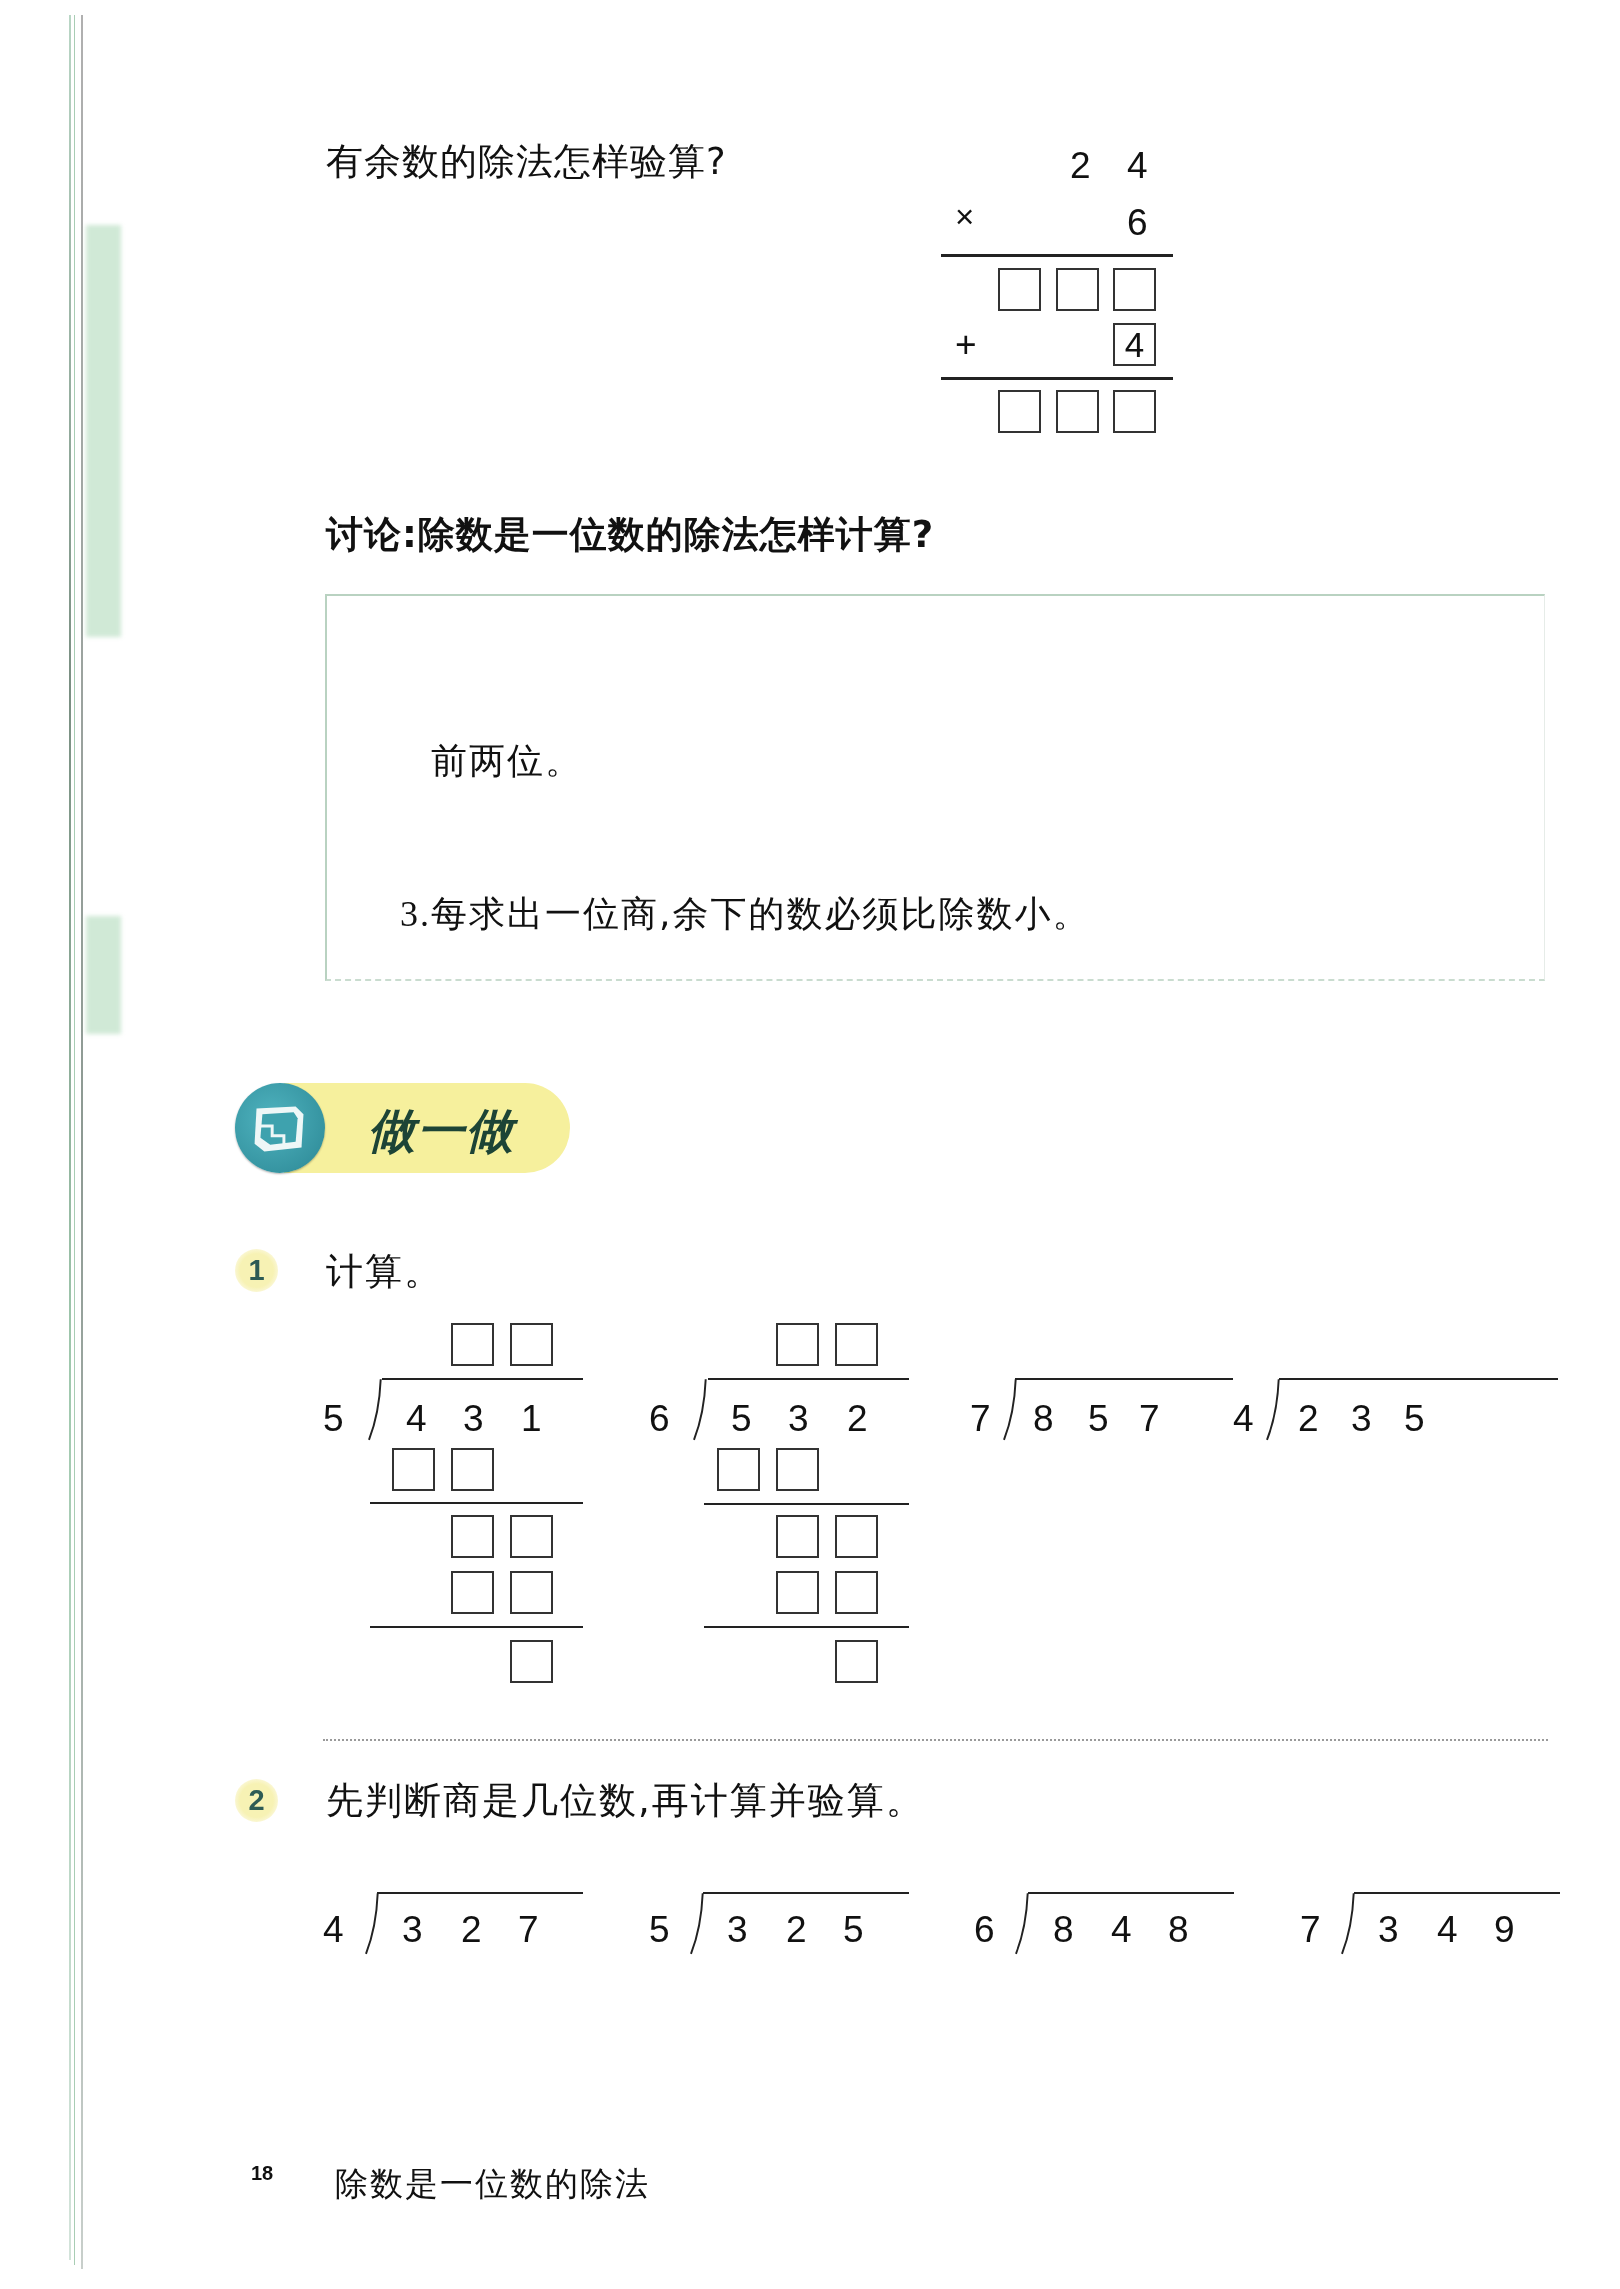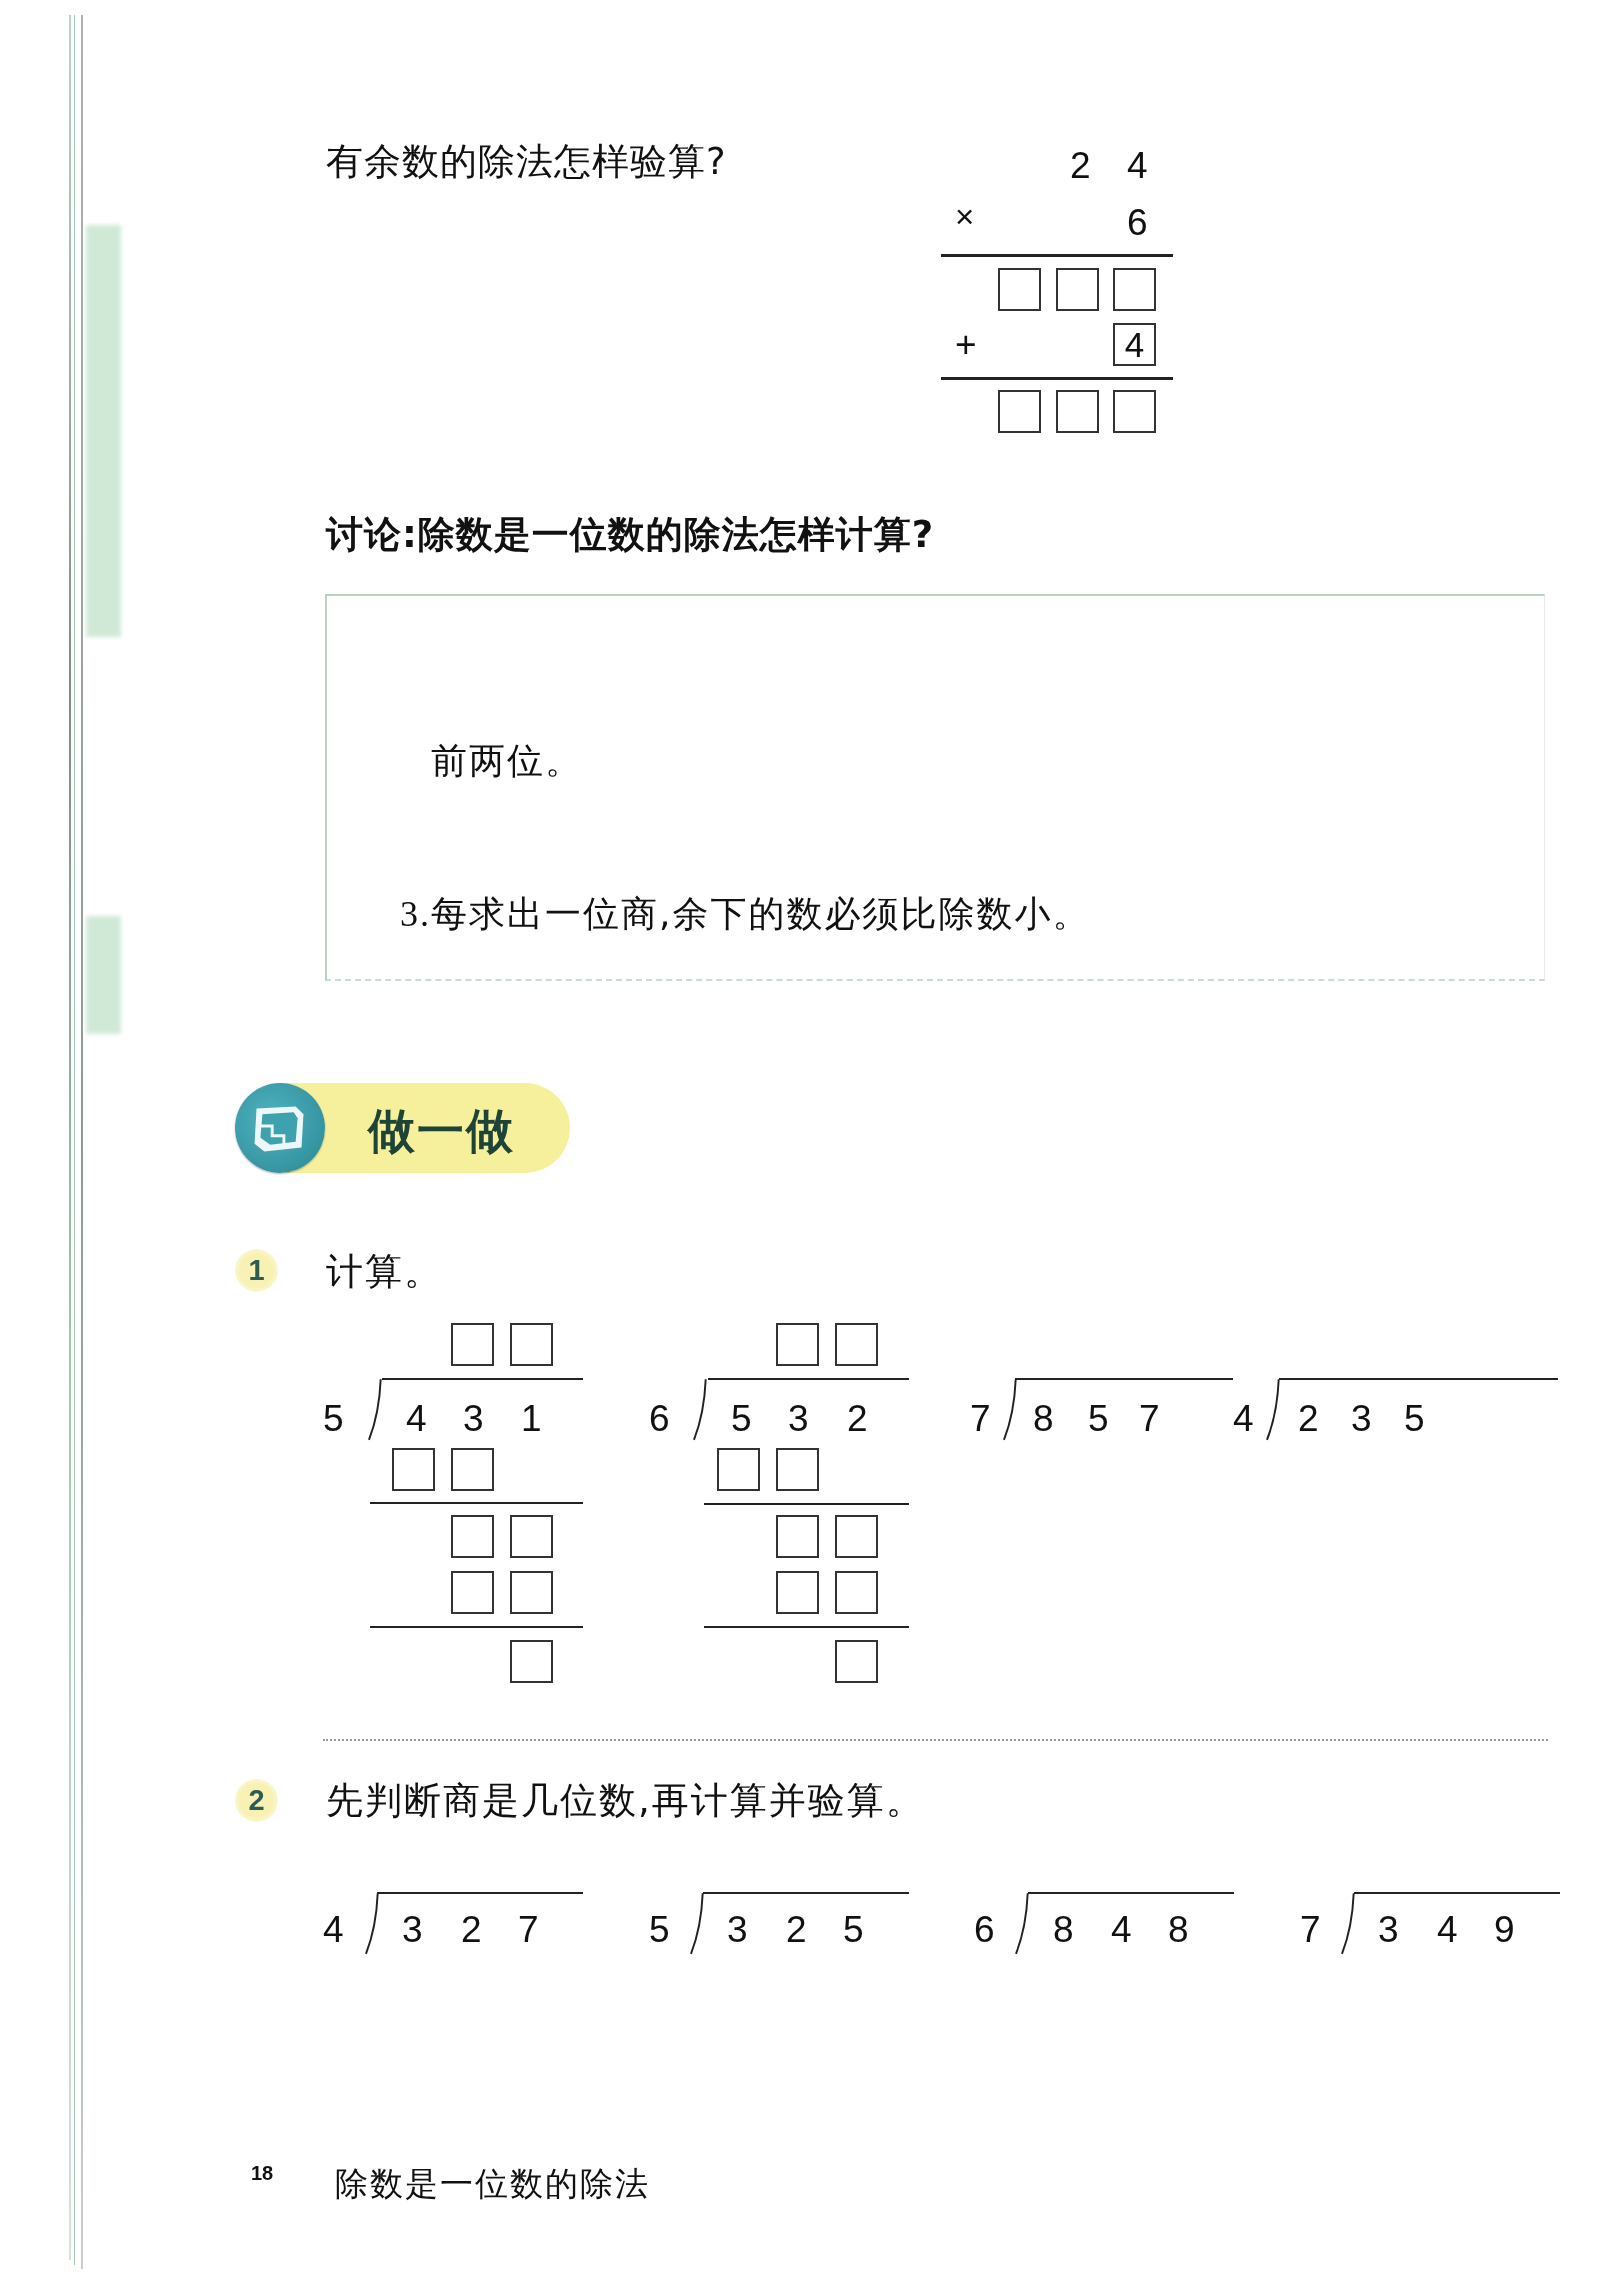--- a/index.html
+++ b/index.html
@@ -38,21 +38,21 @@
 
   .tryit-circle {
     left: 235px; top: 1083px; width: 90px; height: 90px; border-radius: 50%;
     background: radial-gradient(circle at 40% 40%, #4fb3bf, #2b8794);
     box-shadow: 0 1px 2px rgba(0,0,0,0.3);
   }
   .tryit-pill {
     left: 284px; top: 1083px; width: 286px; height: 90px;
     background: #f6f09d; border-radius: 0 45px 45px 0;
   }
-  .tryit-label { left: 368px; top: 1100px; font-size: 47px; color: #1d4436; font-weight: bold; letter-spacing: 2px; }
+  .tryit-label { left: 368px; top: 1100px; font-size: 47px; color: #1d4436; font-weight: bold; letter-spacing: 2px; font-style: italic; }
 
   .badge {
     width: 43px; height: 43px; border-radius: 50%;
     background: radial-gradient(circle, #f7f2b4 55%, #fbf8db 75%, rgba(255,255,255,0) 100%);
     font-family: "Liberation Sans", "DejaVu Sans", sans-serif; font-weight: bold; font-size: 29px;
     color: #2d5b55; text-align: center; line-height: 43px;
   }
   .prompt { font-size: 37px; letter-spacing: 2px; }
 
   .bracket { position: absolute; width: 13.7px; height: 63px; }

